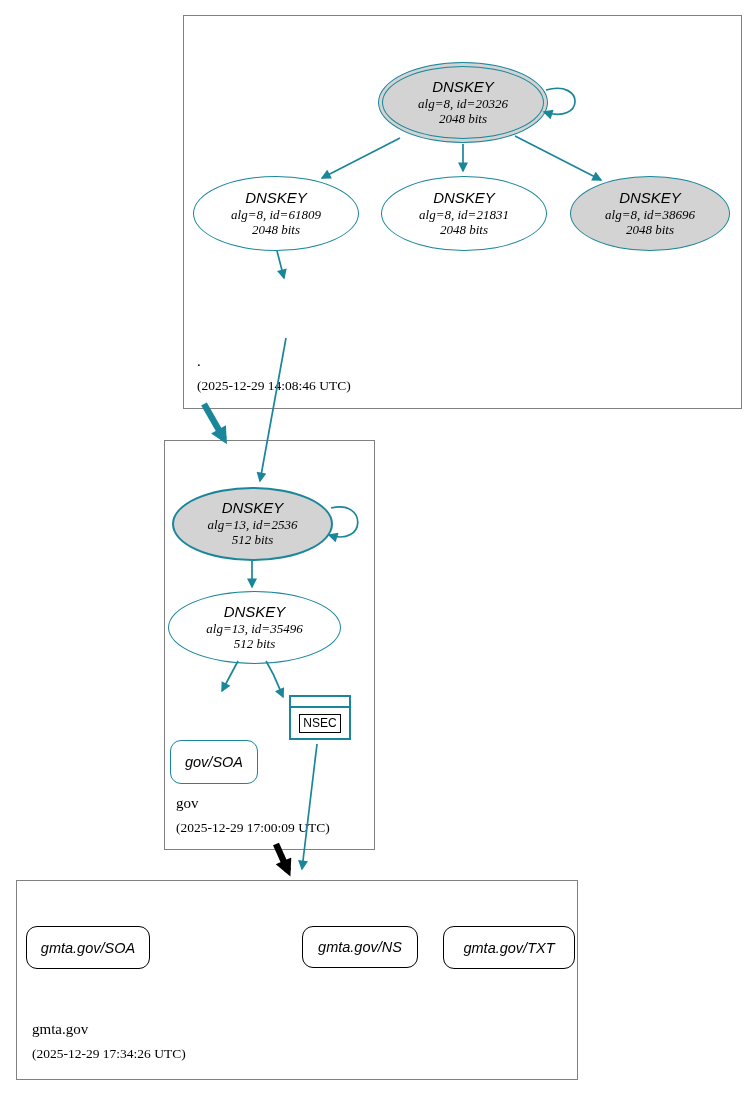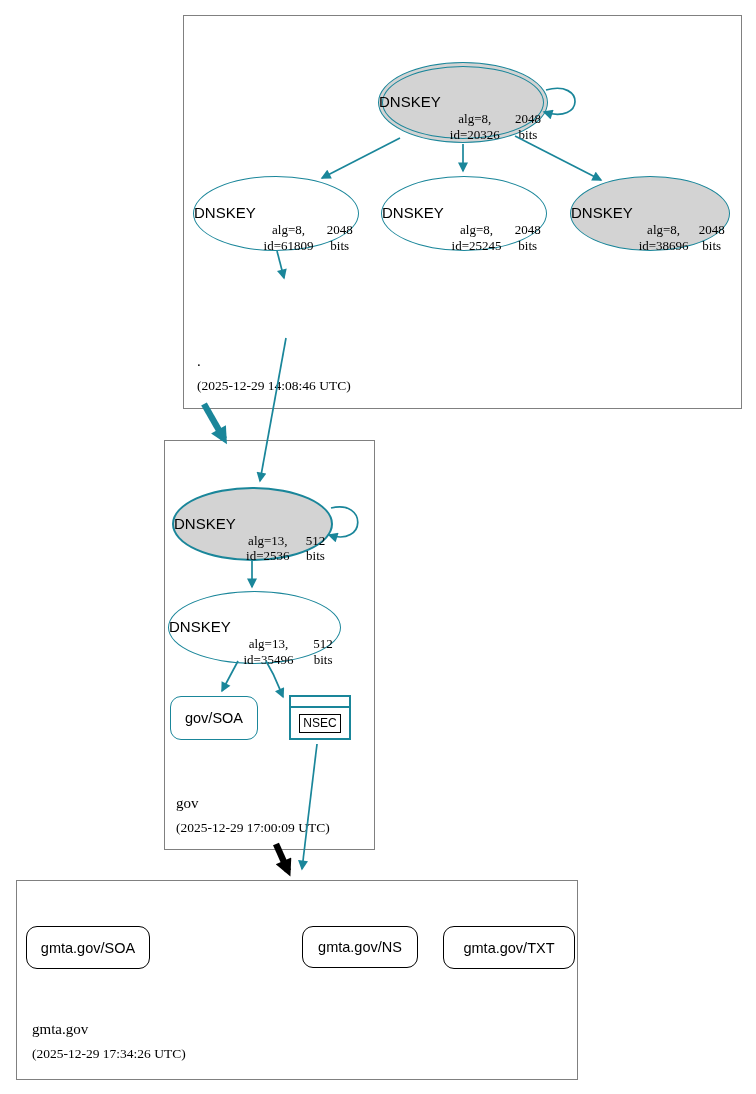--- a/index.html
+++ b/index.html
@@ -1,30 +1,30 @@
 <!DOCTYPE html>
 <html><head>
 <meta charset="utf-8">
 <style>
   html,body{margin:0;padding:0;background:#fff;}
   .canvas{position:relative;width:756px;height:1094px;background:#ffffff;
           font-family:"Liberation Serif",serif;color:#000;overflow:hidden;}
   .cluster{position:absolute;border:1px solid #808080;background:transparent;z-index:1;}
-  .node{position:absolute;box-sizing:border-box;display:flex;flex-direction:row;
-        align-items:center;justify-content:center;text-align:center;z-index:2;}
+  .node{position:absolute;box-sizing:border-box;display:flex;flex-direction:column;
+        align-items:center;justify-content:center;z-index:2;font-style:italic;}
   .ellipse{border:1.8px solid #1a869a;border-radius:50%;background:#fff;}
   .gray{background:#d3d3d3;}
   .thick{border-width:2.8px;}
   .inner{position:absolute;top:3px;left:3px;right:3px;bottom:3px;border:1.8px solid #1a869a;
          border-radius:50%;background:transparent;z-index:0;}
   .ntitle{font-family:"Liberation Sans",sans-serif;font-size:15px;line-height:1.12;z-index:1;}
-  .ndetail{font-family:"Liberation Serif",serif;font-size:13px;line-height:1.18;z-index:1;margin-top:48px;}
+  .ndetail{font-family:"Liberation Serif",serif;font-size:13px;line-height:1.18;z-index:1;}
   .rrset{border:1.8px solid #000;border-radius:11px;background:#fff;
          font-family:"Liberation Sans",sans-serif;font-size:14.5px;}
-  .rrset.teal{border-color:#1a869a;}
+  .rrset.teal{border-color:#1a869a;margin-top:44px;}
   .nsec{position:absolute;box-sizing:border-box;border:2px solid #1a869a;background:#fff;
         display:flex;flex-direction:column;z-index:2;}
   .nsec-top{height:9px;border-bottom:2px solid #1a869a;}
   .nsec-body{flex:1;display:flex;align-items:center;justify-content:center;padding:1px;}
   .nsec-label{border:1px solid #000;padding:1px 3px;font-family:"Liberation Sans",sans-serif;
               font-size:12px;line-height:1.25;}
   .zlabel{position:absolute;font-size:15px;z-index:2;}
   .zts{position:absolute;font-size:13.5px;z-index:2;}
   svg.edges{position:absolute;left:0;top:0;z-index:3;pointer-events:none;}
 </style>
@@ -45,21 +45,21 @@
   </div>
 
   <div class="node ellipse" style="left:193px;top:176px;width:166px;height:75px">
     <div class="ntitle">DNSKEY</div>
     <div class="ndetail">alg=8, id=61809</div>
     <div class="ndetail">2048 bits</div>
   </div>
 
   <div class="node ellipse" style="left:381px;top:176px;width:166px;height:75px">
     <div class="ntitle">DNSKEY</div>
-    <div class="ndetail">alg=8, id=25245</div>
+    <div class="ndetail">alg=8, id=21831</div>
     <div class="ndetail">2048 bits</div>
   </div>
 
   <div class="node ellipse gray" style="left:570px;top:176px;width:160px;height:75px">
     <div class="ntitle">DNSKEY</div>
     <div class="ndetail">alg=8, id=38696</div>
     <div class="ndetail">2048 bits</div>
   </div>
 
 

